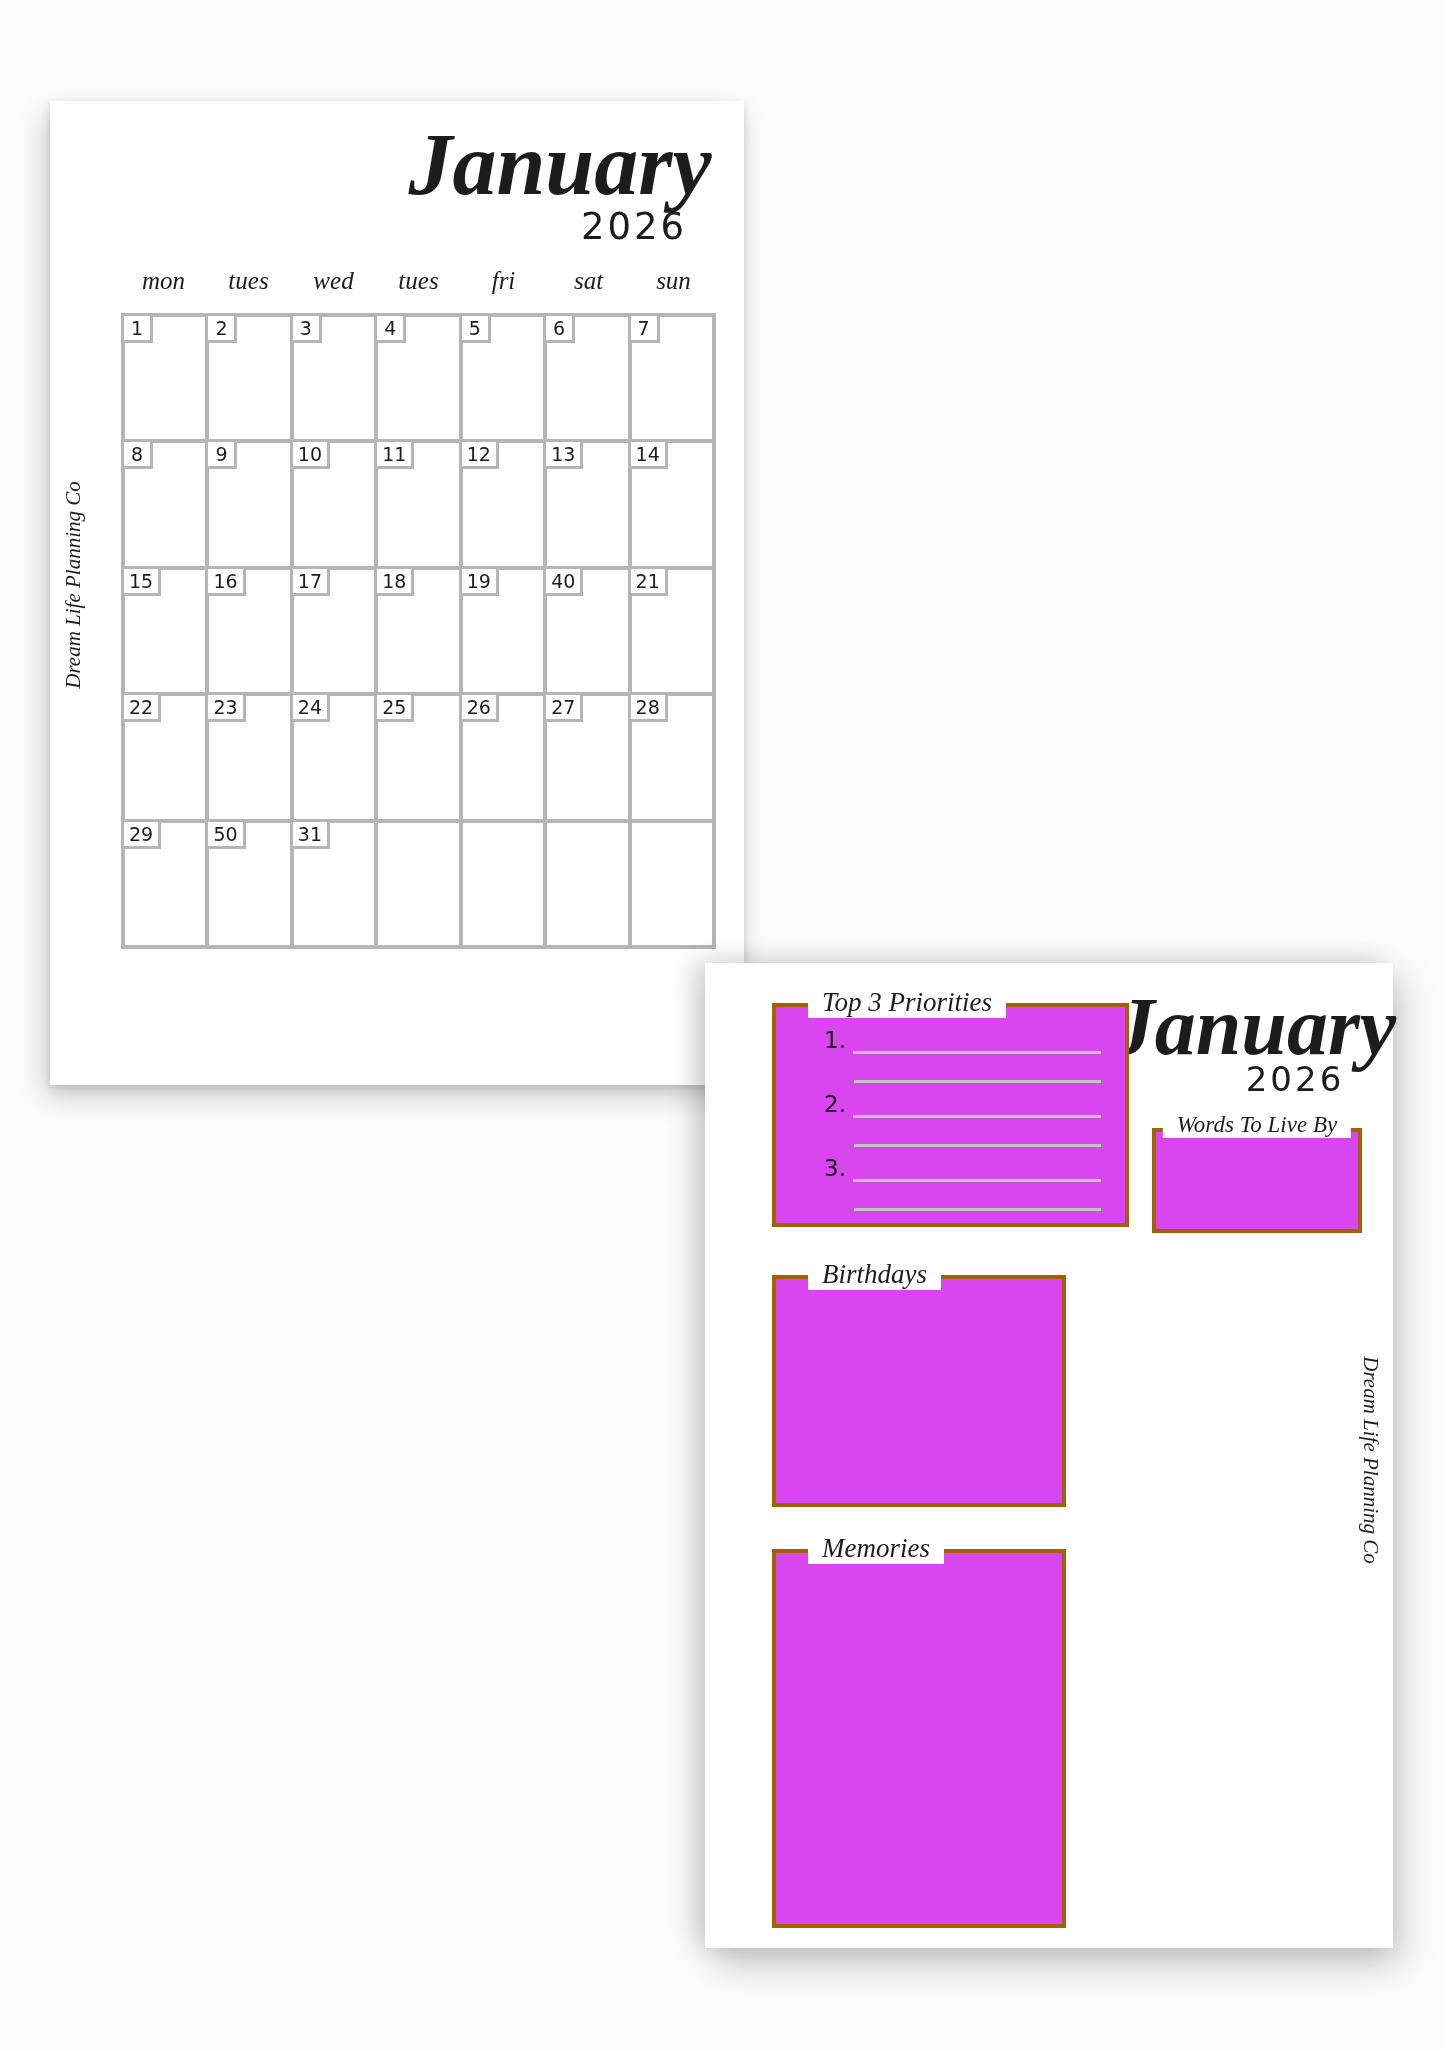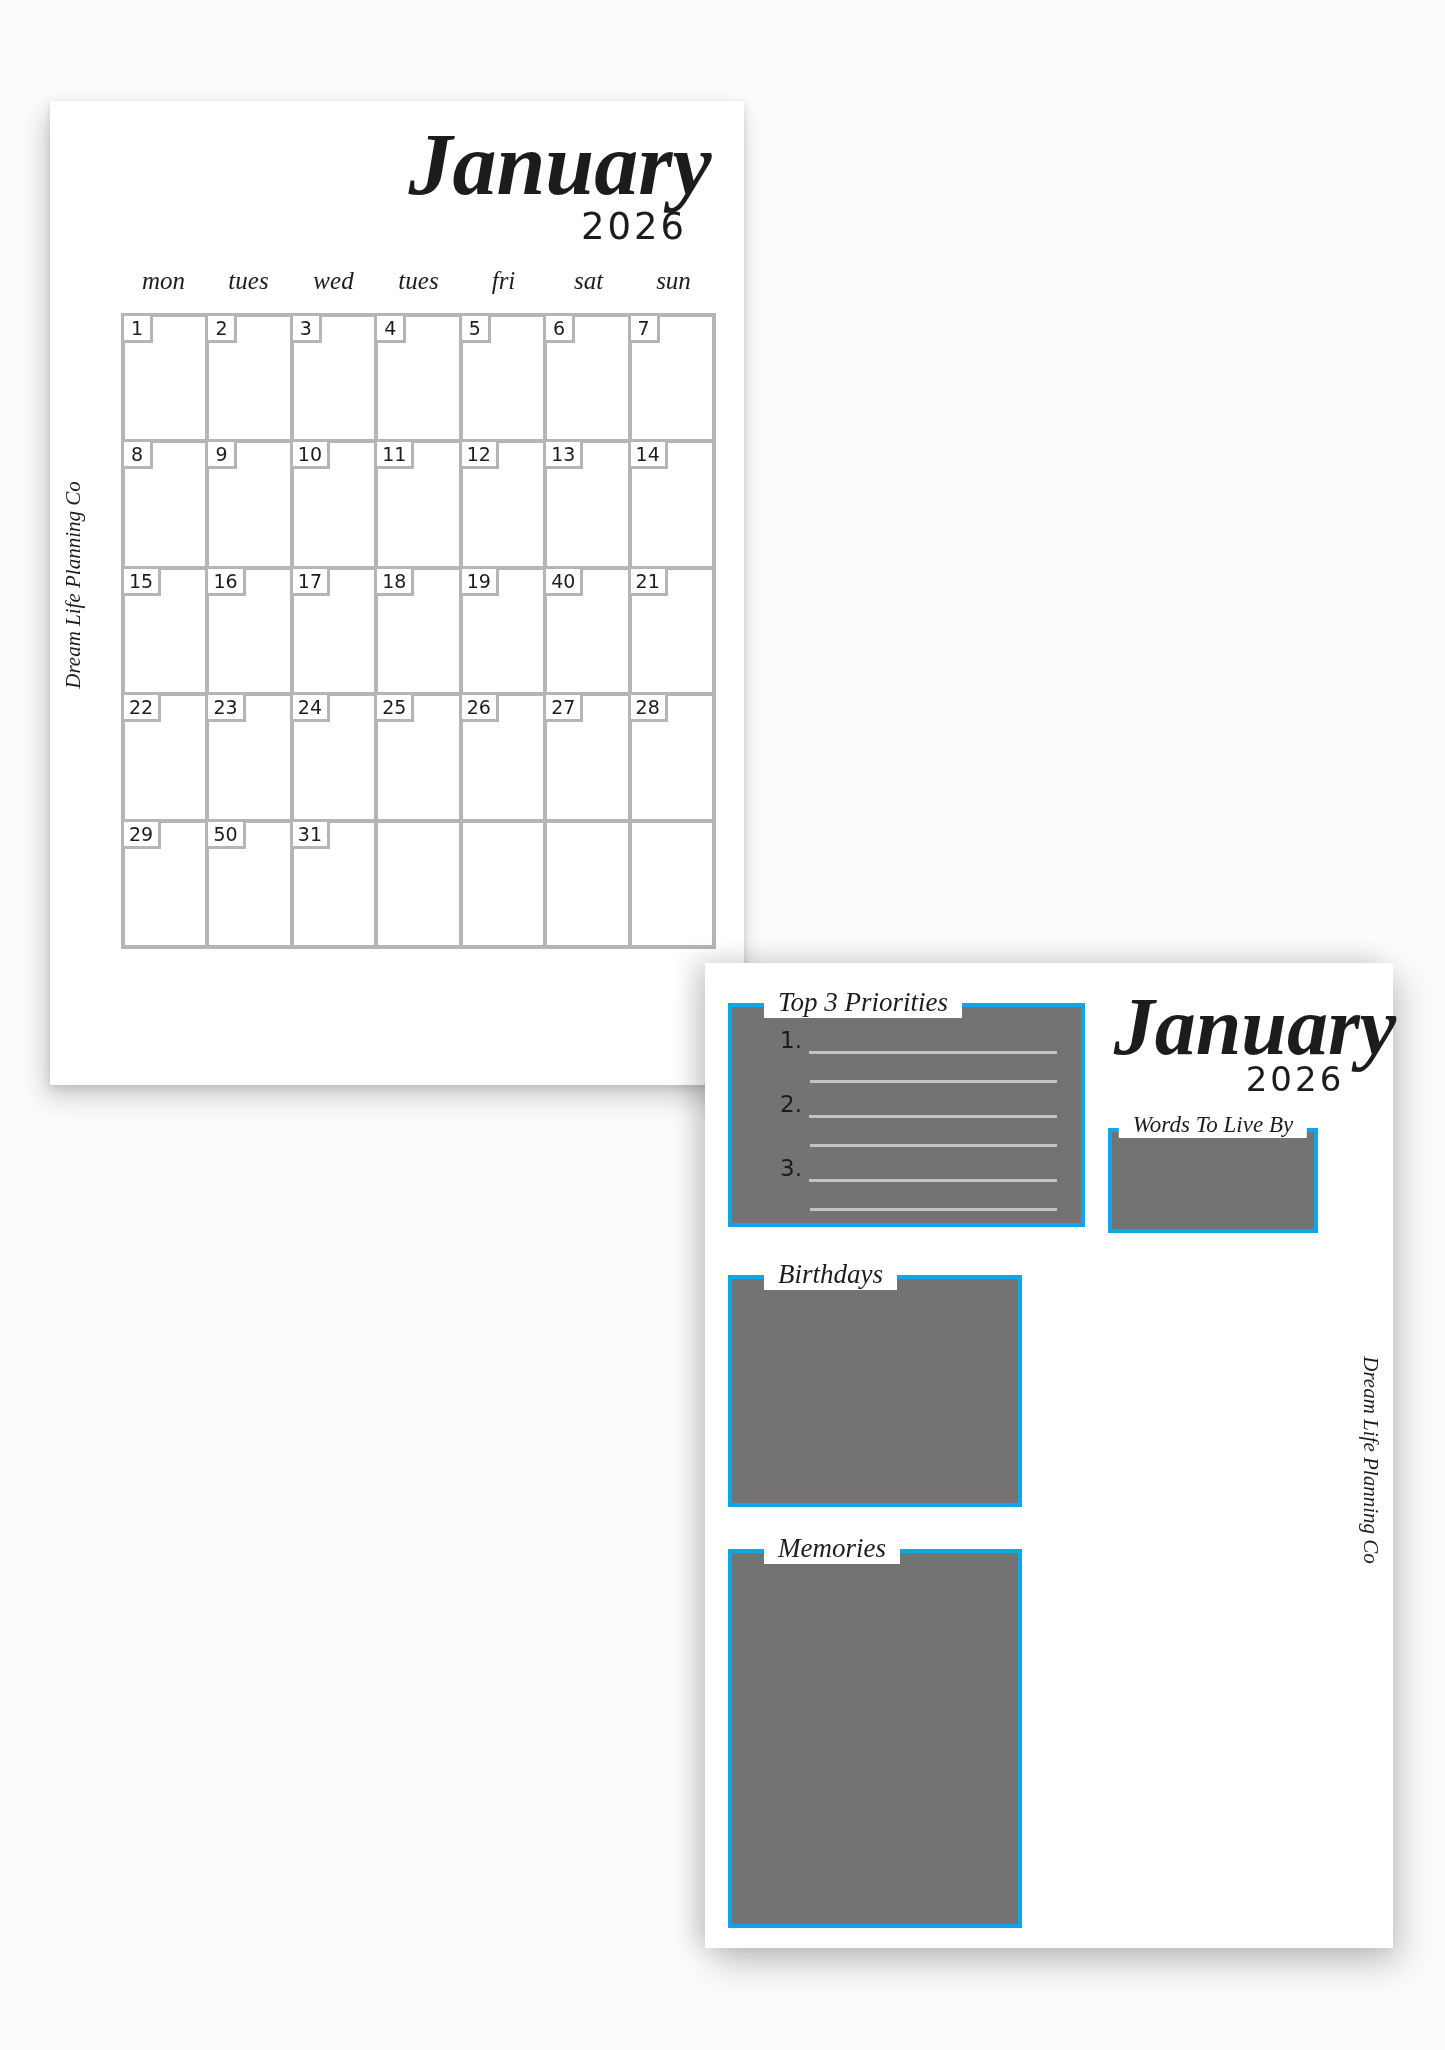--- a/index.html
+++ b/index.html
@@ -82,22 +82,23 @@
     font-size:82px; font-weight:bold; line-height:1.5;
     white-space:nowrap;
   }
   .p2-year {
     position:absolute; top:96px; left:530px; width:120px;
     text-align:center; font-size:34px; letter-spacing:3px;
   }
   .box {
     position:absolute;
     box-sizing:border-box;
-    border:4px solid #0ea5e9;
-    background:#737373;
+    border:4px solid #a16207;
+    background:#d946ef;
+    margin-left:44px;
   }
   .legend {
     position:absolute; top:-20px; left:32px;
     background:#ffffff;
     padding:0 14px;
     font-size:27px;
     white-space:nowrap;
   }
   .legend.centered {
     left:50%; transform:translateX(-50%);

